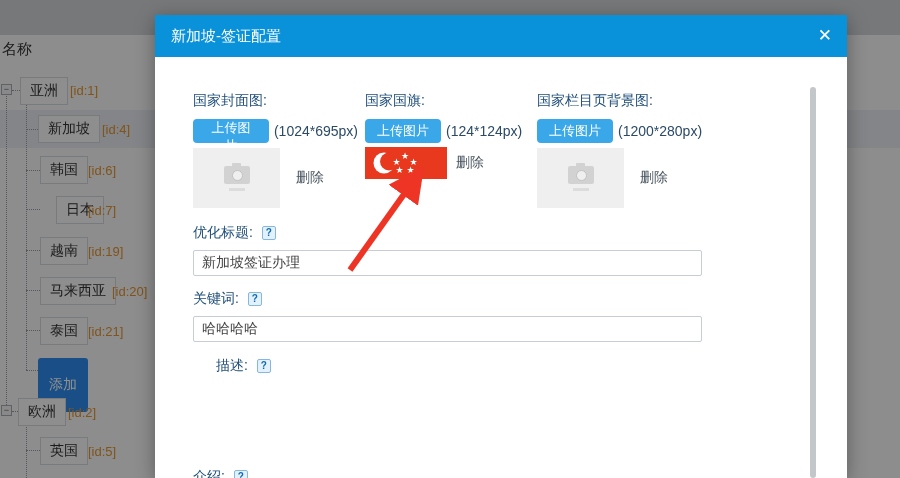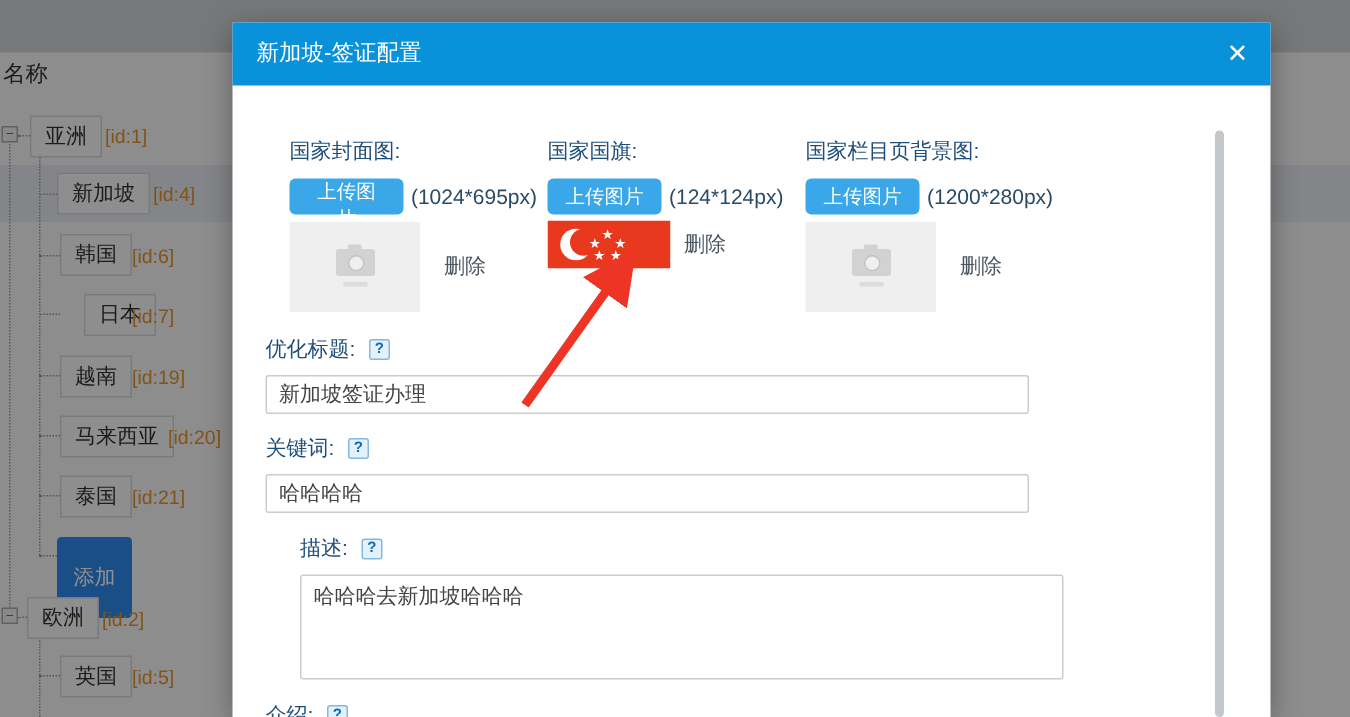--- a/index.html
+++ b/index.html
@@ -42,21 +42,21 @@
   .ph-box { width:87px; height:60px; background:#efefef; display:flex; flex-direction:column;
     align-items:center; justify-content:center; }
   .cam { position:relative; width:26px; height:18px; background:#d2d2d2; border-radius:2px; }
   .cam::before { content:""; position:absolute; left:8px; top:-3px; width:9px; height:4px;
     background:#d2d2d2; border-radius:1px; }
   .cam::after { content:""; position:absolute; left:8.5px; top:4px; width:9px; height:9px;
     background:#efefef; border-radius:50%; border:1.5px solid #c2c2c2; }
   .cam-caption { margin-top:4px; width:16px; height:3px; background:#dcdcdc; }
   .del-link { font-size:14px; color:#4a5560; cursor:pointer; }
   .flag { width:82px; height:32px; display:block; }
-  .field-group { position:absolute; left:22px; }
+  .field-group { position:absolute; left:38px; }
   .label-row { display:flex; align-items:center; }
   .help-icon { margin-left:9px; width:14px; height:14px; border:1px solid #85b8e0; background:#e3f1fc;
     color:#0f6ab4; font-size:10px; font-weight:bold; text-align:center; line-height:12px;
     border-radius:2px; cursor:pointer; }
   .text-input { width:509px; height:26px; border:1px solid #c8cdd3; border-radius:2px;
     padding:0 8px; font-size:14px; color:#444; font-family:inherit; }
   .text-area { width:509px; height:70px; border:1px solid #c8cdd3; border-radius:2px;
     padding:5px 8px; font-size:14px; color:#444; font-family:inherit; resize:none; }
   .scroll-thumb { position:absolute; left:655px; top:72px; width:6px; height:391px;
     background:#c4c7ca; border-radius:3px; cursor:pointer; }
@@ -193,21 +193,20 @@
         <span class="help-icon">?</span>
       </div>
       <input class="text-input" style="margin-top: 8px;" type="text" value="哈哈哈哈">
     </div>
 
     <div class="field-group" style="top:342px;padding-left:23px;">
       <div class="label-row">
         <span class="field-label">描述:</span>
         <span class="help-icon">?</span>
       </div>
-      <textarea class="text-area" style="margin-top: 8px;">哈哈哈去新加坡哈哈哈</textarea>
     </div>
 
     <div class="field-group" style="top:453px;">
       <div class="label-row">
         <span class="field-label">介绍:</span>
         <span class="help-icon">?</span>
       </div>
     </div>
 
     <div class="scroll-thumb"></div>

